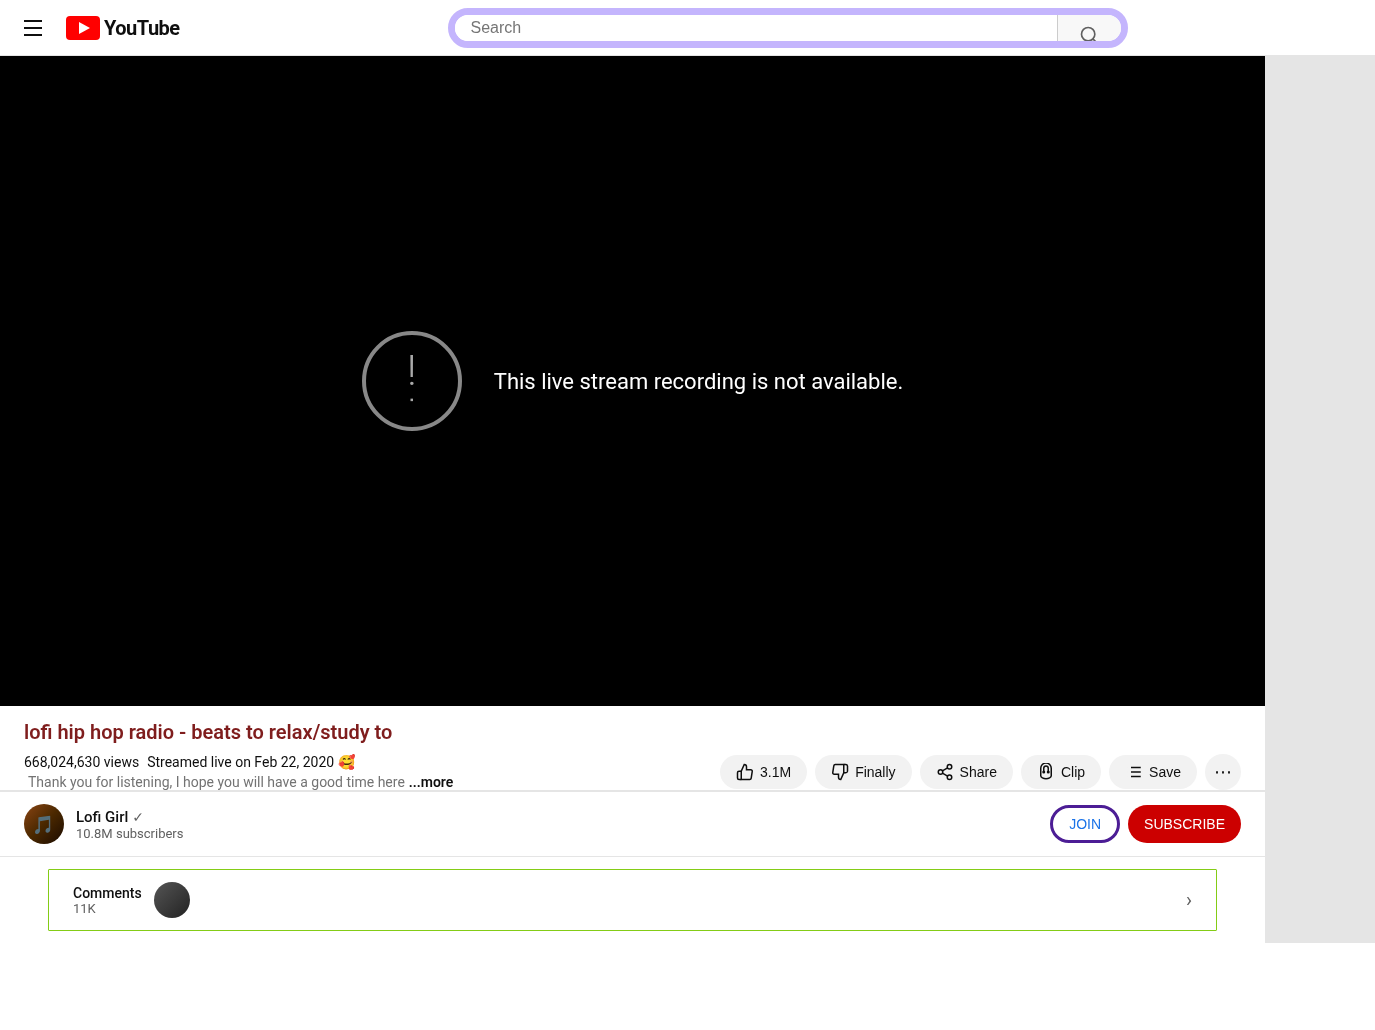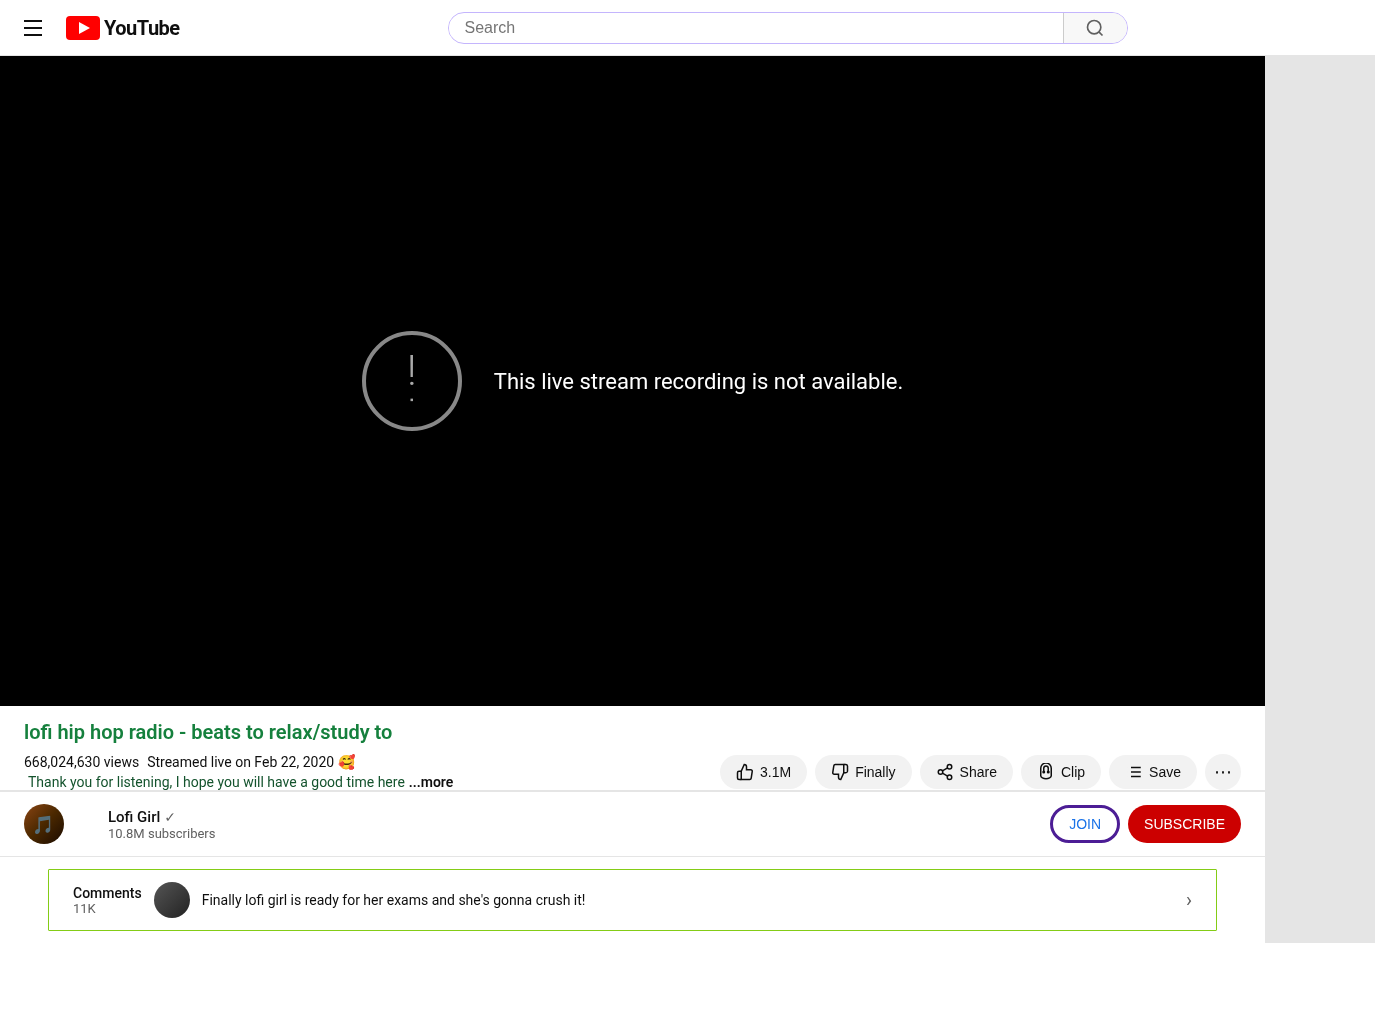--- a/index.html
+++ b/index.html
@@ -66,26 +66,25 @@
       color: #0f0f0f;
       letter-spacing: -0.5px;
     }
     .header-center {
       flex: 1;
       display: flex;
       justify-content: center;
     }
     .search-bar {
       display: flex;
-      align-items: center;
-      border: 1px solid #c4b5fd;
+      border: 7px solid #c4b5fd;
       border-radius: 40px;
       overflow: hidden;
       width: 680px;
-      height: 32px;
+      height: 40px;
     }
     .search-input {
       flex: 1;
       border: none;
       outline: none;
       padding: 0 16px;
       font-size: 16px;
       color: #0f0f0f;
       background: #fff;
     }
@@ -161,21 +160,21 @@
     }
 
     
     .video-info {
       padding: 12px 24px 0 24px;
     }
     .video-title {
       font-size: 20px;
       font-weight: 600;
       line-height: 1.4;
-      color: #15803d;
+      color: #7f1d1d;
       margin-bottom: 8px;
     }
     .video-meta-row {
       display: flex;
       align-items: flex-start;
       justify-content: space-between;
       flex-wrap: wrap;
       gap: 8px;
     }
     .video-stats {
@@ -192,21 +191,21 @@
       color: #0f0f0f;
       font-weight: 400;
     }
     .streamed-date {
       font-size: 14px;
       color: #0f0f0f;
       margin-left: 4px;
     }
     .description-snippet {
       font-size: 14px;
-      color: #14532d;
+      color: #737373;
       margin-left: 4px;
     }
     .more-link {
       color: #0f0f0f;
       font-weight: 600;
       cursor: pointer;
       font-size: 14px;
     }
 
     
@@ -282,21 +281,20 @@
       height: 100%;
       background: linear-gradient(135deg, #8B4513 0%, #4a2800 50%, #1a0a00 100%);
       display: flex;
       align-items: center;
       justify-content: center;
       font-size: 18px;
     }
     .channel-details {
       display: flex;
       flex-direction: column;
-      margin-left: 32px;
     }
     .channel-name-row {
       display: flex;
       align-items: center;
       gap: 4px;
     }
     .channel-name {
       font-size: 15px;
       font-weight: 500;
       color: #0f0f0f;
@@ -539,21 +537,20 @@
 
     <div class="comments-section" style="padding: 12px 24px;">
       <div class="comments-bar">
         <div class="comments-left">
           <span class="comments-label">Comments</span>
           <span class="comments-count">11K</span>
         </div>
         <div class="comment-avatar">
           <div class="comment-avatar-img"></div>
         </div>
-        <span class="comment-text">Finally lofi girl is ready for her exams and she's gonna crush it!</span>
         <span class="comments-chevron">›</span>
       </div>
     </div>
 
   </div>
 
   <div class="right-sidebar"></div>
 </div>
 
 </body></html>

